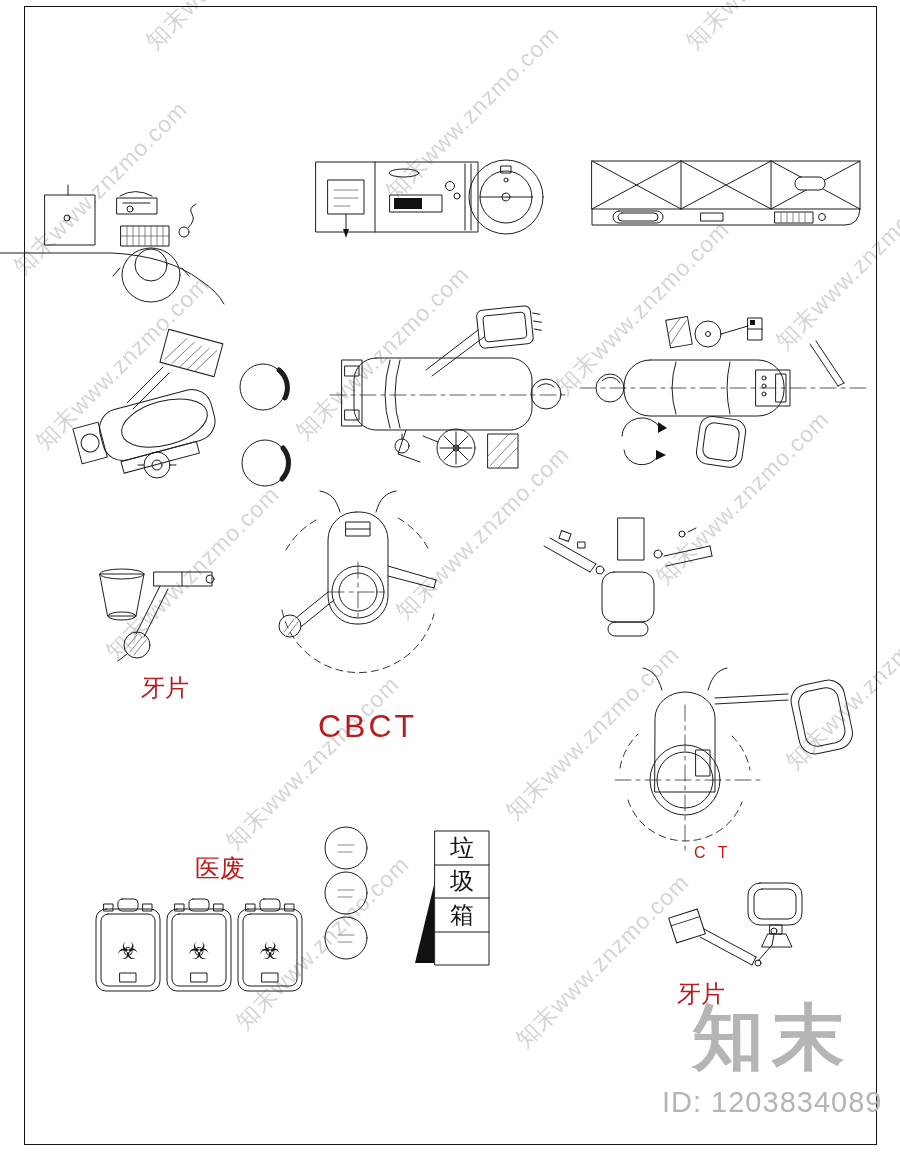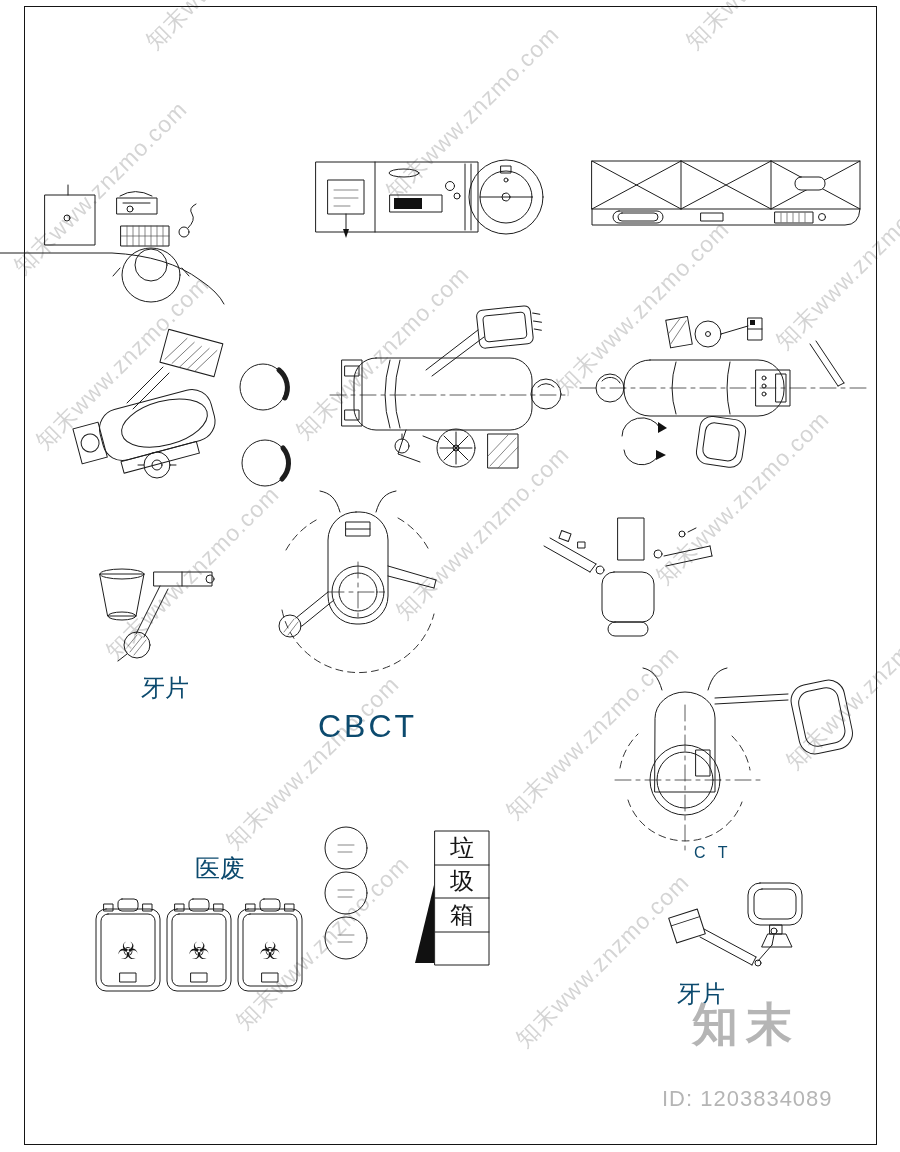--- a/index.html
+++ b/index.html
@@ -9,27 +9,27 @@
   .frame{position:absolute;left:24px;top:6px;width:853px;height:1139px;border:1.6px solid #151515}
   .blk{position:absolute;overflow:visible}
   .blk *{stroke:#1d1d1d;stroke-width:1;fill:none;stroke-linecap:round;stroke-linejoin:round}
   .blk .fillb{fill:#111;stroke:none}
   .blk .fillw{fill:#fff;stroke:#1d1d1d}
   .blk .thin{stroke:#555;stroke-width:.7}
   .blk .thick{stroke-width:5}
   .blk .dash{stroke-dasharray:7 5;stroke-width:.9}
   .blk .cl{stroke-dasharray:16 5 4 5;stroke-width:.8;stroke:#333}
   .blk text{stroke:none;fill:#161616;font-family:"Liberation Serif",serif}
-  .lbl{position:absolute;color:#0c4a6e;font-family:"Liberation Serif",serif;white-space:nowrap;line-height:1}
+  .lbl{position:absolute;color:#b91c1c;font-family:"Liberation Serif",serif;white-space:nowrap;line-height:1}
   .lbl-cad{font-family:"Liberation Sans",sans-serif}
   .wm{position:absolute;color:var(--wm,#c3c3c3);opacity:.7;font-size:23px;letter-spacing:1px;
       white-space:nowrap;transform:rotate(-45deg);transform-origin:0 50%;pointer-events:none}
-  .logo{position:absolute;left:692px;top:1002px;font-size:46px;font-weight:700;letter-spacing:8px;
+  .logo{position:absolute;left:692px;top:1002px;font-size:72px;font-weight:700;letter-spacing:8px;
       color:var(--brand,#b7b7b7);font-family:"Liberation Serif",serif;line-height:1}
-  .idline{position:absolute;left:662px;top:1086px;font-size:22px;letter-spacing:1px;
+  .idline{position:absolute;left:662px;top:1086px;font-size:29px;letter-spacing:1px;
       color:var(--brand,#b7b7b7);font-family:"Liberation Sans",sans-serif}
 </style>
 </head>
 <body>
 
 <div class="page">
 
   <span class="wm" style="left:18px;top:255px">知末www.znzmo.com</span>
   <span class="wm" style="left:150px;top:30px">知末www.znzmo.com</span>
   <span class="wm" style="left:690px;top:30px">知末www.znzmo.com</span>

